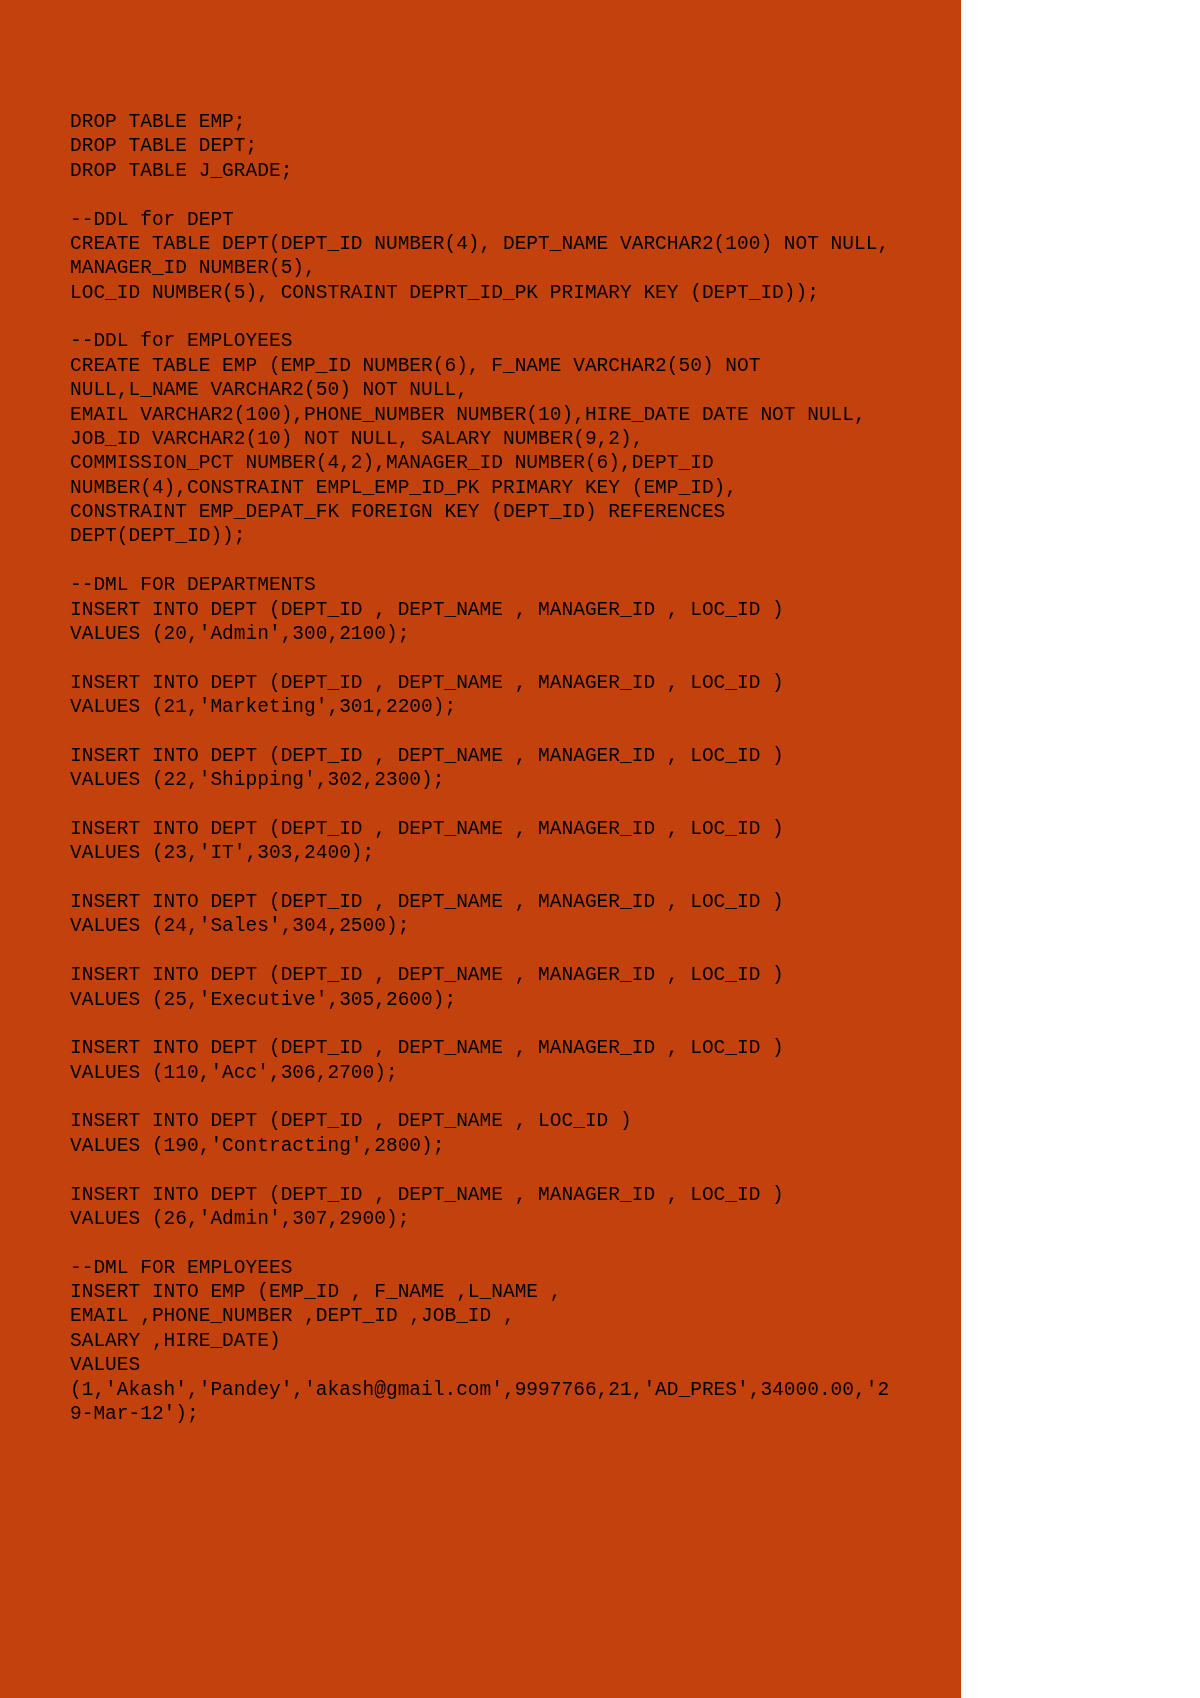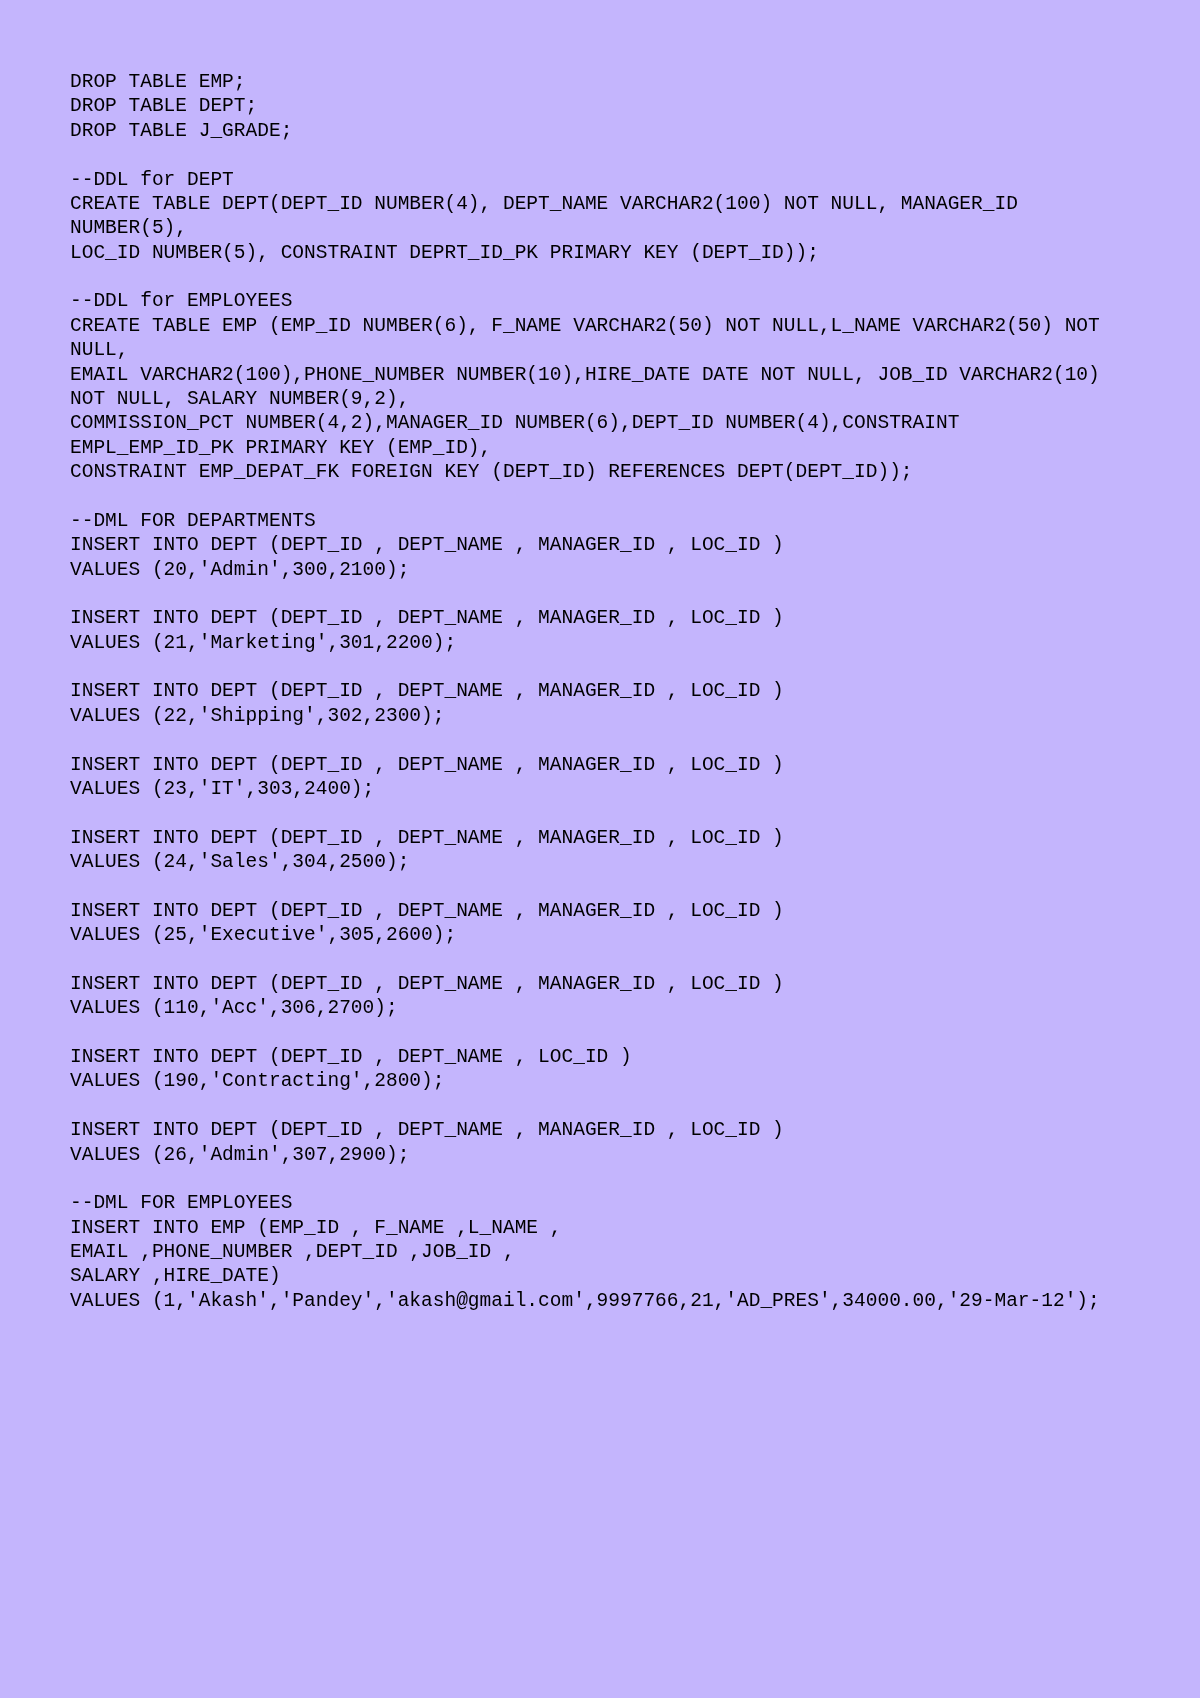--- a/index.html
+++ b/index.html
@@ -1,25 +1,25 @@
 <!DOCTYPE html>
 <html><head>
 <meta charset="utf-8">
 <style>
   html, body {
     margin: 0;
     padding: 0;
     background: #ffffff;
   }
   .page {
-    width: 1200px;
+    width: 961px;
     min-height: 1698px;
-    background: #c4b5fd;
+    background: #c2410c;
     box-sizing: border-box;
-    padding: 70px 70px 70px 70px;
+    padding: 110px 70px 70px 70px;
     font-family: "Courier New", Courier, monospace;
     font-size: 19.5px;
     line-height: 1.25;
     color: #000000;
     white-space: pre-wrap;
     word-break: break-word;
   }
 </style>
 </head>
 <body>

